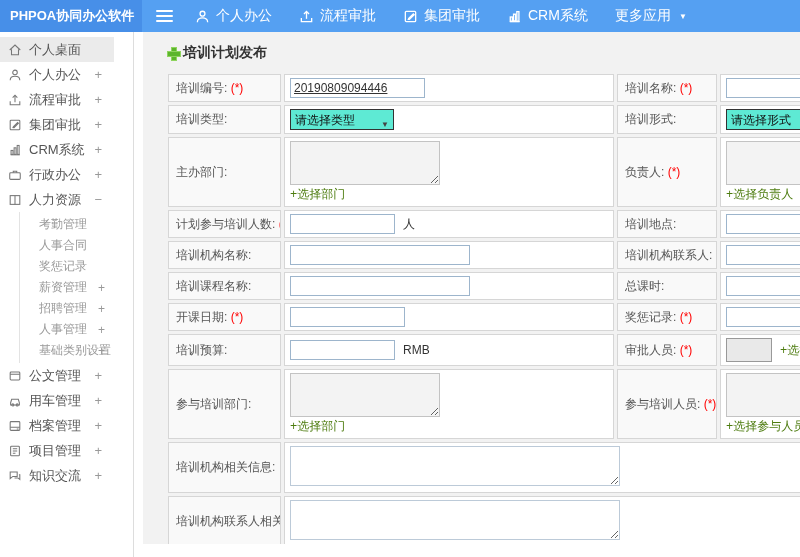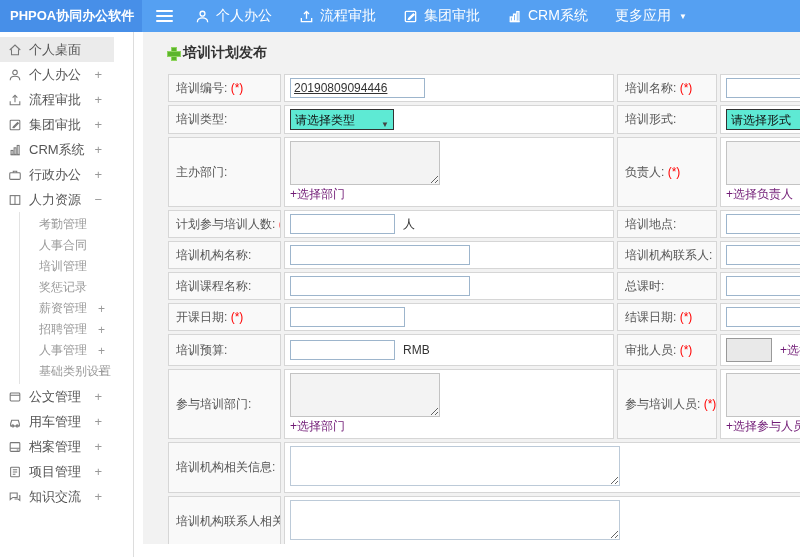--- a/index.html
+++ b/index.html
@@ -56,21 +56,21 @@
 
   input[type=text] { height:20px; border:1px solid #9db5cc; background:#fff; font-size:12px;
                      padding:0 3px; color:#333; font-family:inherit;text-decoration:underline; }
   .w135{width:135px;} .w105{width:105px;} .w180{width:180px;} .w115{width:115px;} .w280{width:280px;}
   .sel { display:inline-flex; align-items:flex-end; justify-content:space-between; width:104px; height:21px;
          border:1px solid #333; background:#5eead4; color:#111; padding:0 4px; cursor:pointer; }
   .sel .caret2 { font-size:8px; color:#444; margin-left:4px; }
   textarea { font-family:inherit; font-size:12px; color:#333; }
   .ta-pick { width:150px; height:44px; background:#f3f3f3; border:1px solid #c3c3c3; resize:both; }
   .ta-big  { width:330px; height:40px; background:#fff;   border:1px solid #bccad8; resize:both; }
-  a.plink { color:#701a75; text-decoration:none; font-size:12px; white-space:nowrap; cursor:pointer; }
+  a.plink { color:#4d7c0f; text-decoration:none; font-size:12px; white-space:nowrap; cursor:pointer;font-family:Liberation Mono, monospace; }
   .stack { display:flex; flex-direction:column; gap:1px; }
   .inline { display:flex; align-items:center; gap:8px; }
   .unit { color:#333; }
   .appr-input { width:46px; height:24px; background:#e9e9e9; border:1px solid #999; }
 </style>
 </head>
 <body>
 
 <header class="topbar">
   <div class="logo">PHPOA协同办公软件</div>
@@ -179,24 +179,20 @@
       <span class="s-exp">−</span>
     </div>
 
   <div class="s-sub-group">
     <div class="s-sub">
         <span>考勤管理</span>
         <span class="s-exp"></span>
       </div>
     <div class="s-sub">
         <span>人事合同</span>
-        <span class="s-exp"></span>
-      </div>
-    <div class="s-sub">
-        <span>培训管理</span>
         <span class="s-exp"></span>
       </div>
     <div class="s-sub">
         <span>奖惩记录</span>
         <span class="s-exp"></span>
       </div>
     <div class="s-sub">
         <span>薪资管理</span>
         <span class="s-exp">+</span>
       </div>
@@ -330,21 +326,21 @@
     <tr class="h24">
       <td class="lbl"><span>培训课程名称:</span></td>
       <td class="fld"><input type="text" class="w180" style=""></td>
       <td class="lbl"><span>总课时:</span></td>
       <td class="fld"><input type="text" class="w280" style=""></td>
     </tr>
 
     <tr class="h24">
       <td class="lbl"><span>开课日期:</span> <span class="req">(*)</span></td>
       <td class="fld"><input type="text" class="w115" style=""></td>
-      <td class="lbl"><span>结课日期:</span> <span class="req">(*)</span></td>
+      <td class="lbl"><span>奖惩记录:</span> <span class="req">(*)</span></td>
       <td class="fld"><input type="text" class="w280" style=""></td>
     </tr>
 
     <tr class="h24">
       <td class="lbl"><span>培训预算:</span></td>
       <td class="fld">
             <div class="inline">
               <input type="text" class="w105" style="">
               <span class="unit">RMB</span>
             </div>

